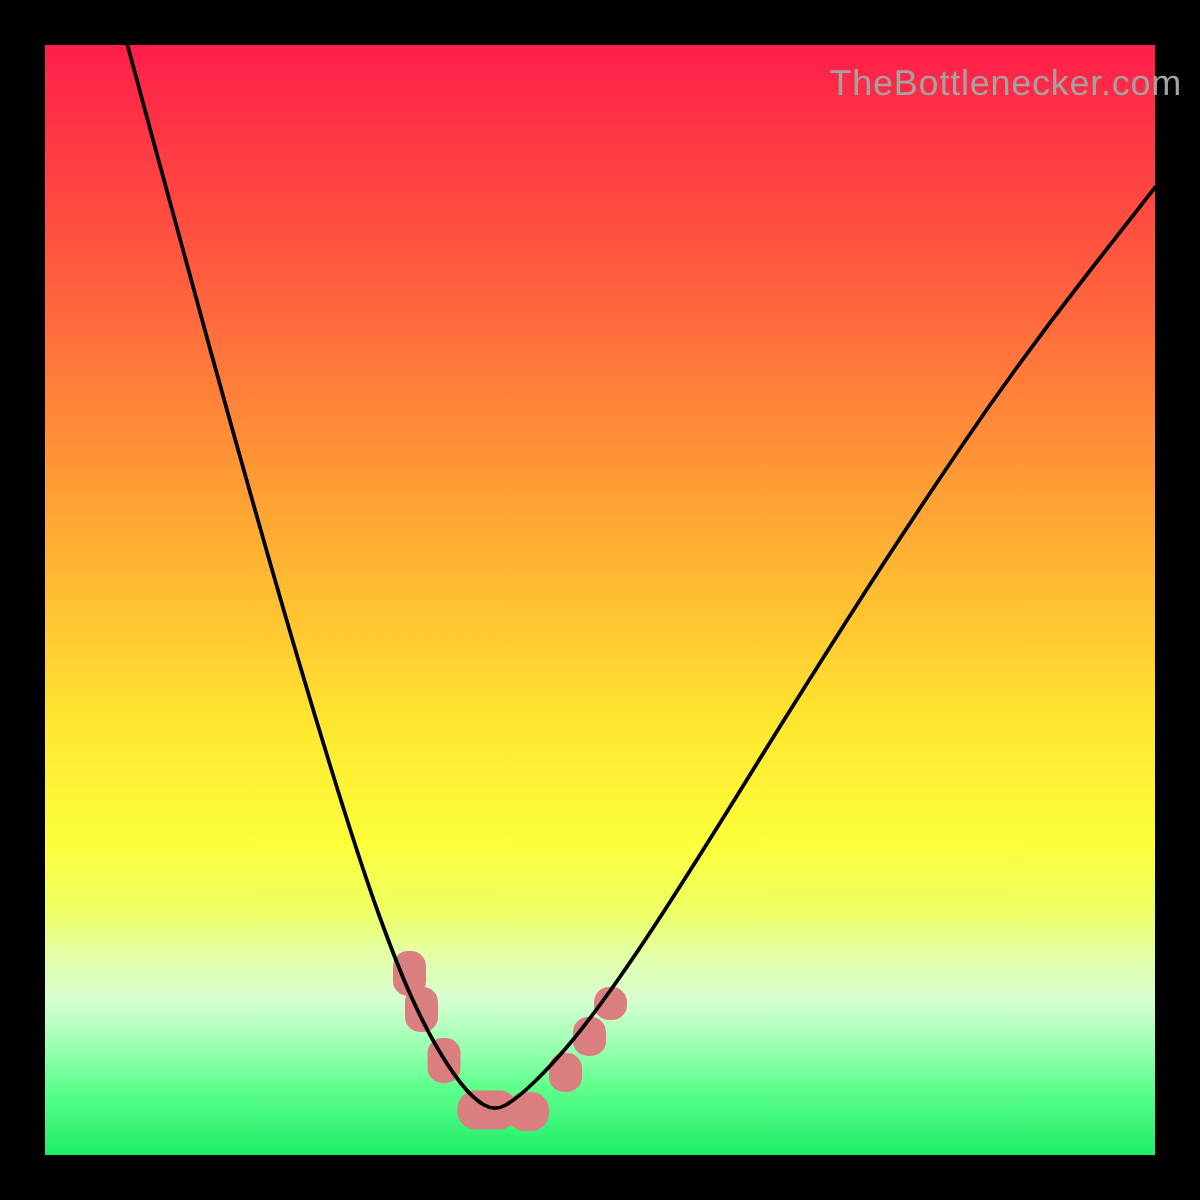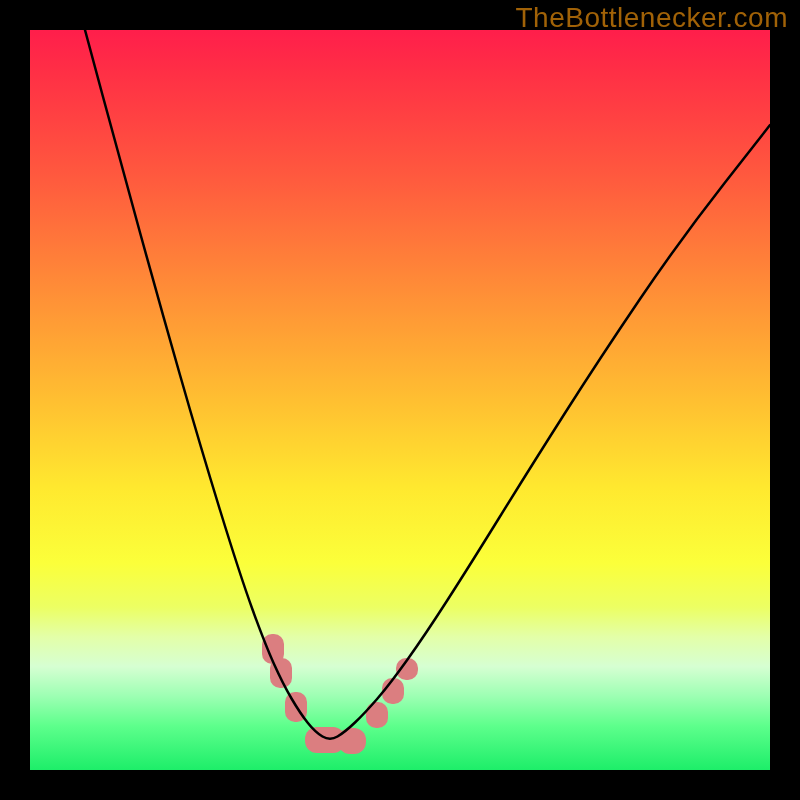--- a/index.html
+++ b/index.html
@@ -37,26 +37,27 @@
       #e3ffa8 82%,
       #d6ffd2 86%,
       #9dffb3 90%,
       #5eff8c 94%,
       #1dee69 100%
     );
     overflow: hidden;
   }
   .watermark {
     position: absolute;
-    color: #a16207;
-    font-size: 28px;
+    color: #a3a3a3;
+    font-size: 24px;
     font-weight: 400;
     letter-spacing: 0.5px;
     white-space: nowrap;
     user-select: none;
+    margin-top: 40px;
   }
   svg.curve {
     position: absolute;
     left: 0;
     top: 0;
     width: 740px;
     height: 740px;
     overflow: visible;
   }
 </style>

